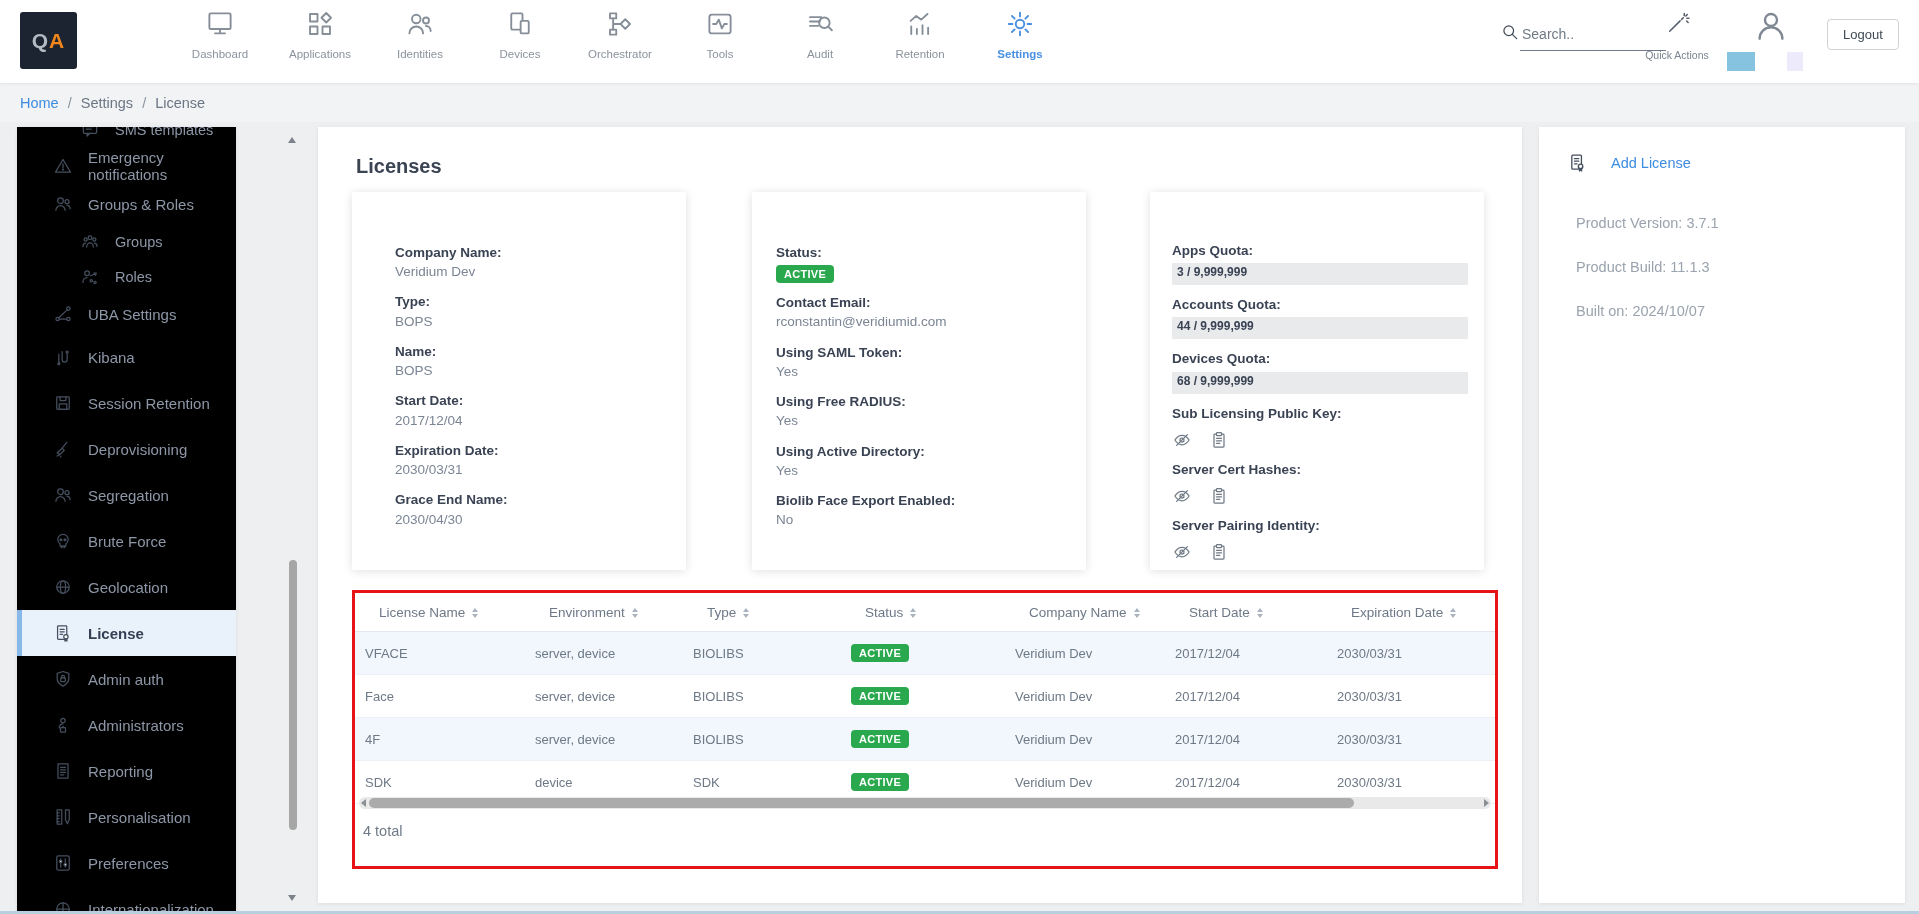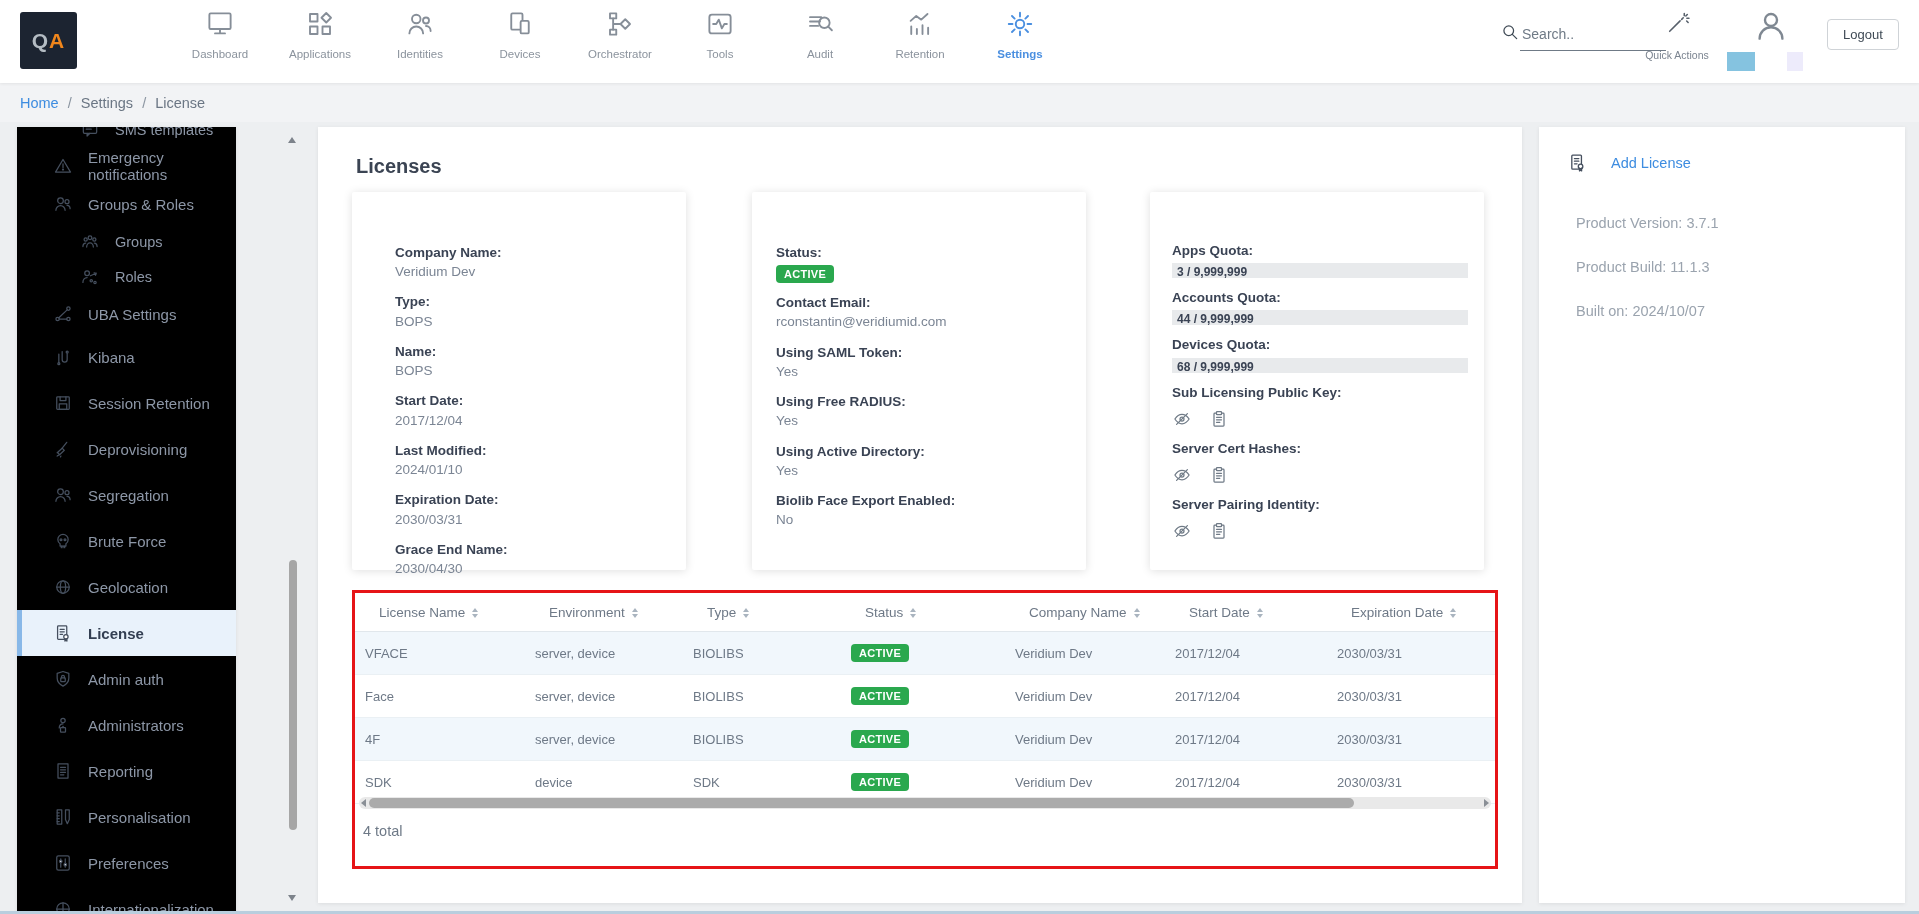--- a/index.html
+++ b/index.html
@@ -71,21 +71,21 @@
   .card{position:absolute;top:65px;width:334px;height:378px;background:#fff;box-shadow:0 1px 10px rgba(0,0,0,.13);
         border-radius:2px;box-sizing:border-box;padding:52px 20px 20px 24px}
   .card.c1{left:34px;padding-left:43px}
   .card.c2{left:434px}
   .card.c3{left:832px;padding-left:22px;padding-top:50px}
   .field{margin-bottom:11px}
   .flabel{font-weight:bold;color:#3a4354;font-size:13.5px;line-height:1.35}
   .fvalue{color:#7b8594;font-size:13.5px;line-height:1.5}
   .badge{display:inline-block;background:#2aa84e;color:#fff;font-size:11px;font-weight:bold;
          padding:3px 8px;border-radius:4px;margin-top:3px;letter-spacing:.3px}
-  .qbar{width:296px;height:15px;background:#e8eaec;border-radius:0;font-size:12px;font-weight:bold;
+  .qbar{width:296px;height:22px;background:#e8eaec;border-radius:0;font-size:12px;font-weight:bold;
         color:#3a4354;line-height:19px;padding-left:5px;margin:3px 0 7px;box-sizing:border-box}
   .irow{display:flex;gap:17px;margin:7px 0 11px;color:#6f7a86;align-items:center}
   .irow .ic{cursor:pointer}
   .irow .ic svg{width:20px;height:20px}
 
   
   .tablebox{position:absolute;left:34px;top:463px;width:1140px;height:273px;border:3px solid #e61417;background:#fff;box-sizing:content-box}
   table{width:1140px;border-collapse:collapse;table-layout:fixed}
   th{height:36px;text-align:left;padding-left:24px;color:#6e7987;font-weight:normal;font-size:13.5px;
      border-bottom:1px solid #e1e7ec;cursor:pointer;white-space:nowrap}
@@ -440,24 +440,20 @@
         <div class="flabel">Type:</div>
         <div class="fvalue">BOPS</div>
       </div>
       <div class="field">
         <div class="flabel">Name:</div>
         <div class="fvalue">BOPS</div>
       </div>
       <div class="field">
         <div class="flabel">Start Date:</div>
         <div class="fvalue">2017/12/04</div>
-      </div>
-      <div class="field">
-        <div class="flabel">Last Modified:</div>
-        <div class="fvalue">2024/01/10</div>
       </div>
       <div class="field">
         <div class="flabel">Expiration Date:</div>
         <div class="fvalue">2030/03/31</div>
       </div>
       <div class="field">
         <div class="flabel">Grace End Name:</div>
         <div class="fvalue">2030/04/30</div>
       </div>
     </div>

